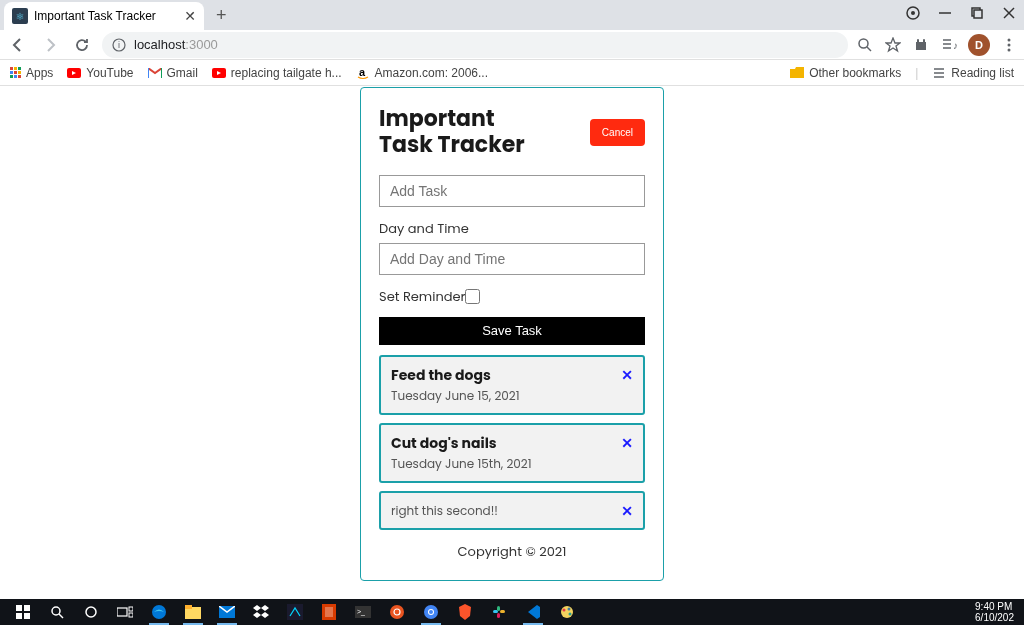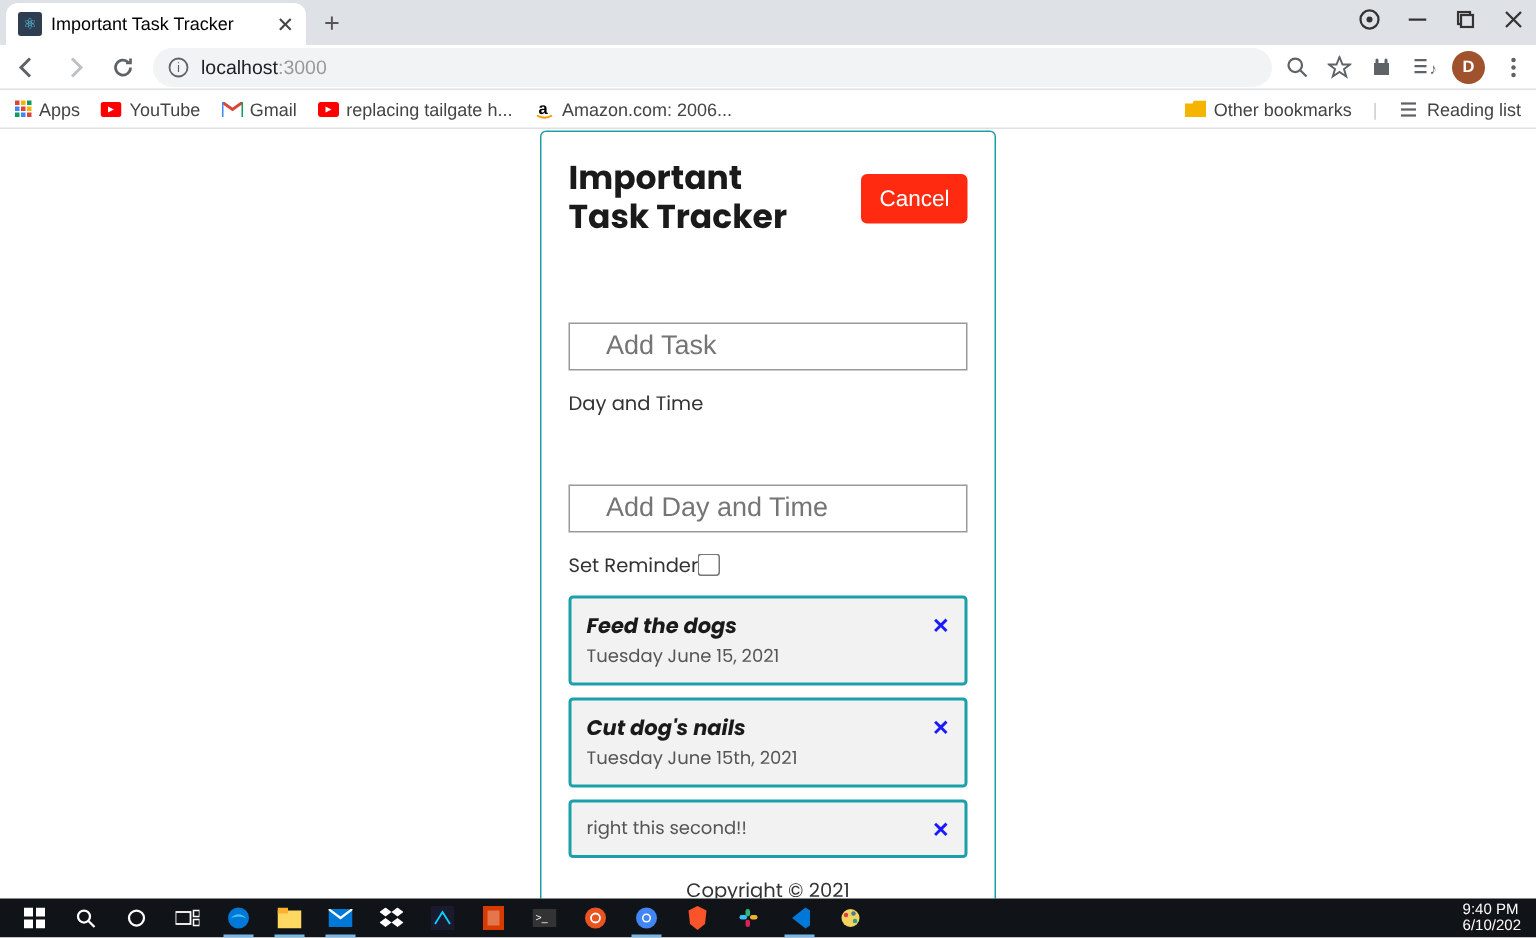--- a/index.html
+++ b/index.html
@@ -127,32 +127,31 @@
       line-height: 1.2;
       color: #1a1a1a;
       max-width: 170px;
     }
     .cancel-btn {
       background: #ff2a0f;
       color: #fff;
       border: none;
       border-radius: 4px;
       padding: 8px 12px;
-      font-size: 15px;
+      font-size: 10px;
       cursor: pointer;
     }
     .form-group { margin-bottom: 12px; }
     .form-label { font-size: 13px; color: #333; margin-bottom: 4px; display: block; }
     .form-input {
       width: 100%;
       height: 32px;
       border: 1px solid #999;
-      padding: 0 24px;
-      font-size: 18px;
-      margin-top: 40px;
+      padding: 0 10px;
+      font-size: 14px;
     }
     .reminder-row {
       display: flex;
       justify-content: flex-start;
       align-items: center;
       margin-bottom: 10px;
       padding-right: 95px;
     }
     .reminder-checkbox { width: 15px; height: 15px; border: 1px solid #888; }
     .save-btn {
@@ -167,21 +166,21 @@
       margin-bottom: 10px;
     }
     .task-item {
       border: 2px solid #1ba0a9;
       background: #f2f2f2;
       border-radius: 3px;
       padding: 8px 10px;
       margin-bottom: 8px;
       position: relative;
     }
-    .task-name { font-weight: 700; font-size: 14px; color: #1a1a1a; font-style: italic; }
+    .task-name { font-weight: 700; font-size: 14px; color: #1a1a1a; }
     .task-date { font-size: 12px; color: #555; margin-top: 1px; }
     .task-delete {
       position: absolute;
       right: 10px;
       top: 8px;
       color: #1a1aff;
       font-weight: 900;
       font-size: 14px;
       cursor: pointer;
     }
@@ -388,20 +387,21 @@
       <input class="form-input" placeholder="Add Task" style="">
     </div>
     <div class="form-group">
       <label class="form-label">Day and Time</label>
       <input class="form-input" placeholder="Add Day and Time" style="">
     </div>
     <div class="reminder-row">
       <label class="form-label" style="margin:0">Set Reminder</label>
       <input type="checkbox" class="reminder-checkbox" style="">
     </div>
+    <button class="save-btn">Save Task</button>
 
     <div class="task-item">
       <div class="task-name">Feed the dogs</div>
       <div class="task-date">Tuesday June 15, 2021</div>
       <div class="task-delete">✕</div>
     </div>
     <div class="task-item">
       <div class="task-name">Cut dog's nails</div>
       <div class="task-date">Tuesday June 15th, 2021</div>
       <div class="task-delete">✕</div>

